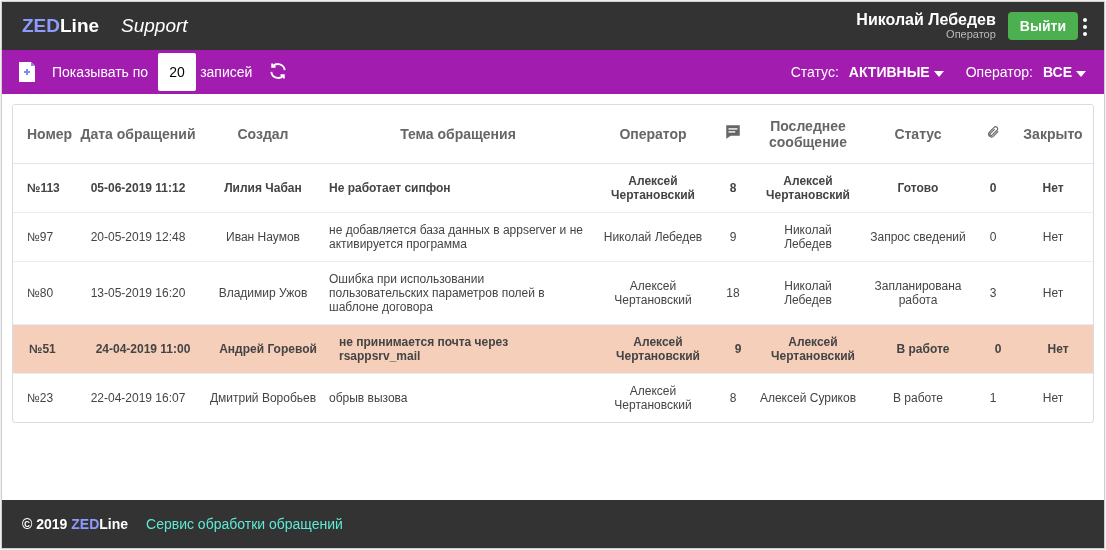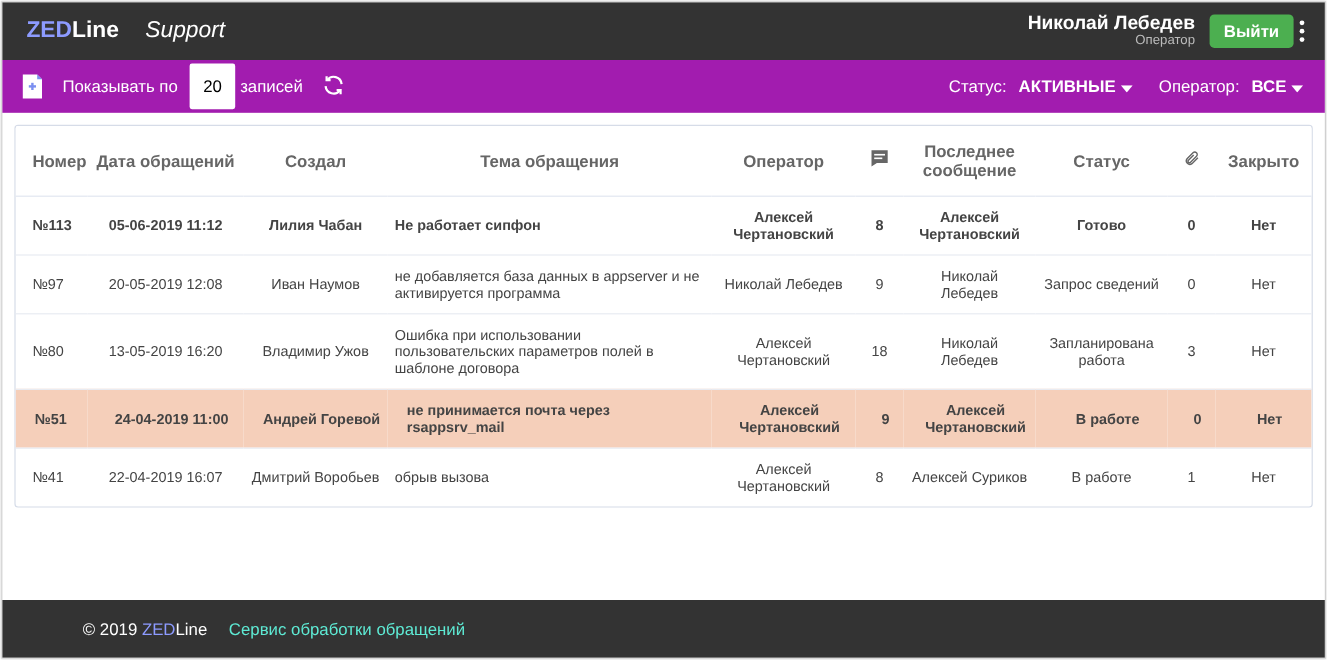--- a/index.html
+++ b/index.html
@@ -86,21 +86,21 @@
   tbody td:first-child { text-align: left; padding-left: 14px;}
   tbody td.subject { text-align: left; margin-top: 18px; }
   tr.row-bold td { font-weight: bold; }
   tr.row-highlight td { background: #f5cfba; font-weight: bold; padding-left: 16px;}
   .icon-svg { display:inline-block; vertical-align:middle;}
   
   .footer {
     background: #333; height: 48px; display: flex; align-items: center;
     padding: 0 20px; color: #999; font-size: 14px;
   }
-  .footer .copy { color: #fff; font-weight: normal; margin-left: 47px;}
+  .footer .copy { color: #fff; font-weight: bold;}
   .footer .copy-zed { color: #8d9bff; }
   .footer .tagline { margin-left: 18px; color: #5eead4;}
 </style>
 </head>
 <body>
 
 <div class="window">
 
   <div class="header">
     <div class="logo">
@@ -215,21 +215,21 @@
               <td class="subject">Не работает сипфон</td>
               <td>Алексей Чертановский</td>
               <td>8</td>
               <td>Алексей Чертановский</td>
               <td>Готово</td>
               <td>0</td>
               <td>Нет</td>
             </tr>
             <tr>
               <td>№97</td>
-              <td>20-05-2019 12:08</td>
+              <td>20-05-2019 12:48</td>
               <td>Иван Наумов</td>
               <td class="subject">не добавляется база данных в appserver и не активируется программа</td>
               <td>Николай Лебедев</td>
               <td>9</td>
               <td>Николай Лебедев</td>
               <td>Запрос сведений</td>
               <td>0</td>
               <td>Нет</td>
             </tr>
             <tr>
@@ -250,21 +250,21 @@
               <td>Андрей Горевой</td>
               <td class="subject">не принимается почта через rsappsrv_mail</td>
               <td>Алексей Чертановский</td>
               <td>9</td>
               <td>Алексей Чертановский</td>
               <td>В работе</td>
               <td>0</td>
               <td>Нет</td>
             </tr>
             <tr>
-              <td>№41</td>
+              <td>№23</td>
               <td>22-04-2019 16:07</td>
               <td>Дмитрий Воробьев</td>
               <td class="subject">обрыв вызова</td>
               <td>Алексей Чертановский</td>
               <td>8</td>
               <td>Алексей Суриков</td>
               <td>В работе</td>
               <td>1</td>
               <td>Нет</td>
             </tr>

